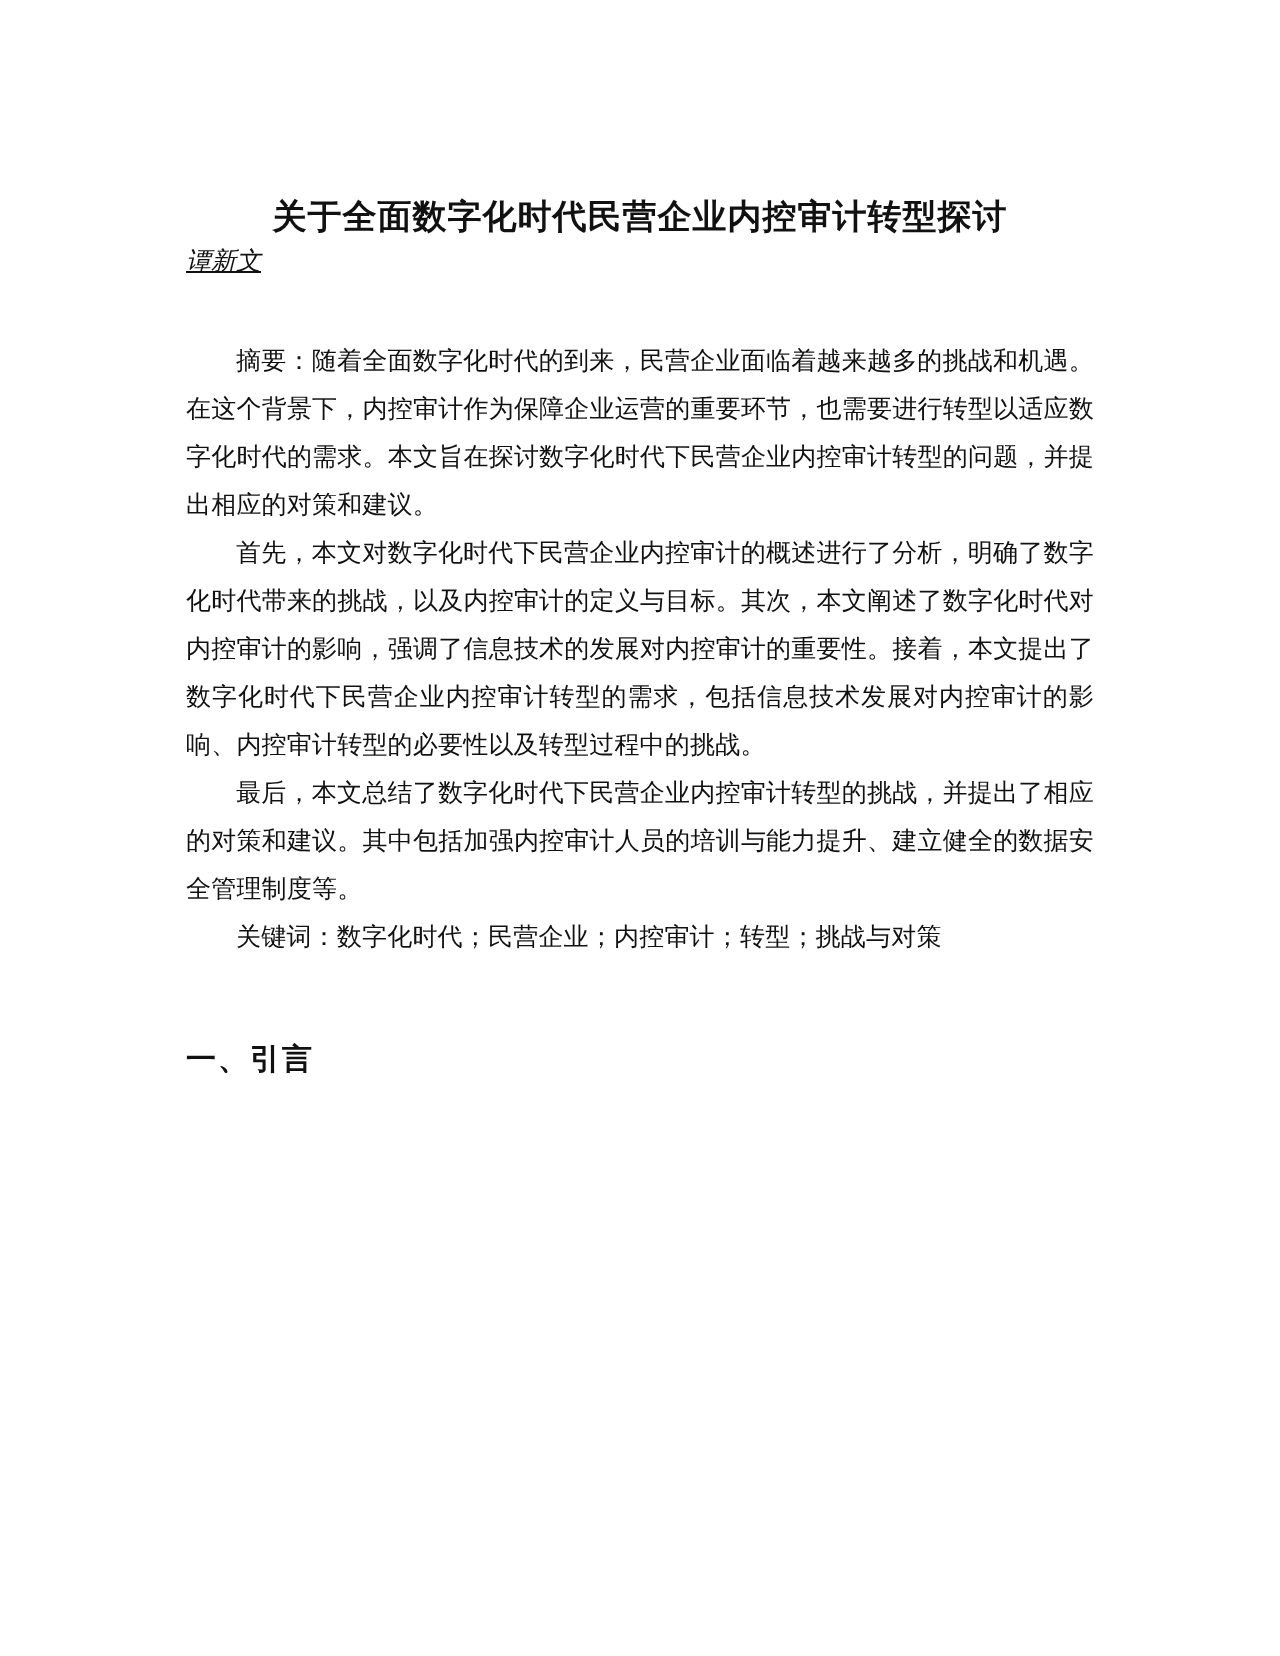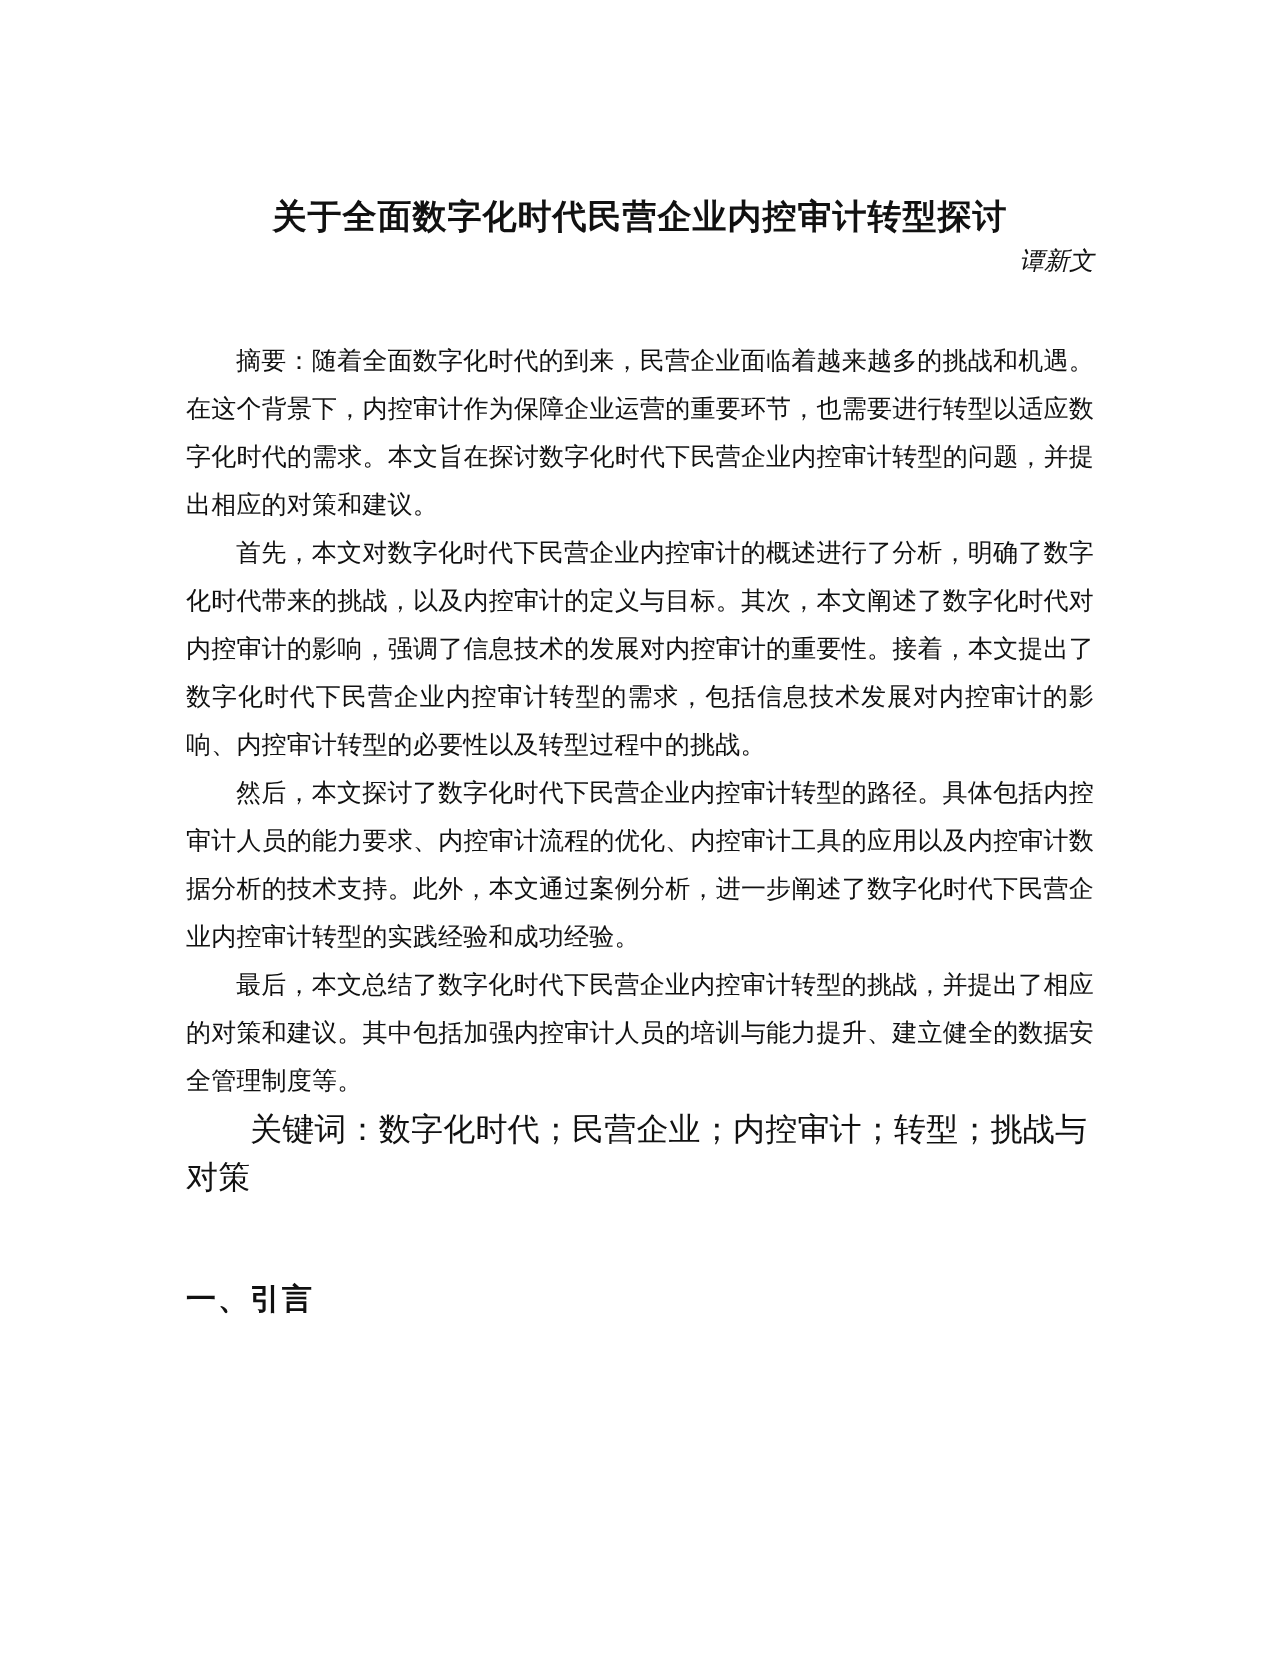--- a/index.html
+++ b/index.html
@@ -19,22 +19,23 @@
     font-size: 34px;
     line-height: 42px;
     font-weight: bold;
     text-align: center;
     letter-spacing: 1px;
   }
   .author-line {
     margin-top: 6px;
     font-size: 25px;
     line-height: 34px;
-    text-align: right;
+    text-align: left;
     font-style: italic;
+    text-decoration: underline;
   }
   .affiliation-line {
     font-size: 28px;
     line-height: 44px;
     text-align: center;
     font-style: italic;
     letter-spacing: 2px;
   }
   .affiliation-line .hl {
     background: #f9d7d7;
@@ -42,21 +43,21 @@
   }
   .abstract-block { margin-top: 59px; }
   .body-par {
     font-size: 25px;
     line-height: 48px;
     text-align: justify;
     text-indent: 2em;
     letter-spacing: 0.2px;
   }
   .keywords-par {
-    font-size: 32px;
+    font-size: 25px;
     line-height: 48px;
     text-indent: 2em;
     letter-spacing: 0.2px;
   }
   .section-heading {
     margin-top: 78px;
     font-family: "Liberation Sans", "DejaVu Sans", sans-serif;
     font-size: 30px;
     line-height: 40px;
     font-weight: bold;
@@ -70,21 +71,20 @@
 <div class="page">
 
   <h1 class="paper-title">关于全面数字化时代民营企业内控审计转型探讨</h1>
 
   <div class="author-line">谭新文</div>
 
 
   <div class="abstract-block">
     <p class="body-par">摘要：随着全面数字化时代的到来，民营企业面临着越来越多的挑战和机遇。在这个背景下，内控审计作为保障企业运营的重要环节，也需要进行转型以适应数字化时代的需求。本文旨在探讨数字化时代下民营企业内控审计转型的问题，并提出相应的对策和建议。</p>
     <p class="body-par">首先，本文对数字化时代下民营企业内控审计的概述进行了分析，明确了数字化时代带来的挑战，以及内控审计的定义与目标。其次，本文阐述了数字化时代对内控审计的影响，强调了信息技术的发展对内控审计的重要性。接着，本文提出了数字化时代下民营企业内控审计转型的需求，包括信息技术发展对内控审计的影响、内控审计转型的必要性以及转型过程中的挑战。</p>
-    <p class="body-par">然后，本文探讨了数字化时代下民营企业内控审计转型的路径。具体包括内控审计人员的能力要求、内控审计流程的优化、内控审计工具的应用以及内控审计数据分析的技术支持。此外，本文通过案例分析，进一步阐述了数字化时代下民营企业内控审计转型的实践经验和成功经验。</p>
     <p class="body-par">最后，本文总结了数字化时代下民营企业内控审计转型的挑战，并提出了相应的对策和建议。其中包括加强内控审计人员的培训与能力提升、建立健全的数据安全管理制度等。</p>
     <p class="keywords-par">关键词：数字化时代；民营企业；内控审计；转型；挑战与对策</p>
   </div>
 
   <h2 class="section-heading">一、引言</h2>
 
 
 </div>
 
 </body></html>

